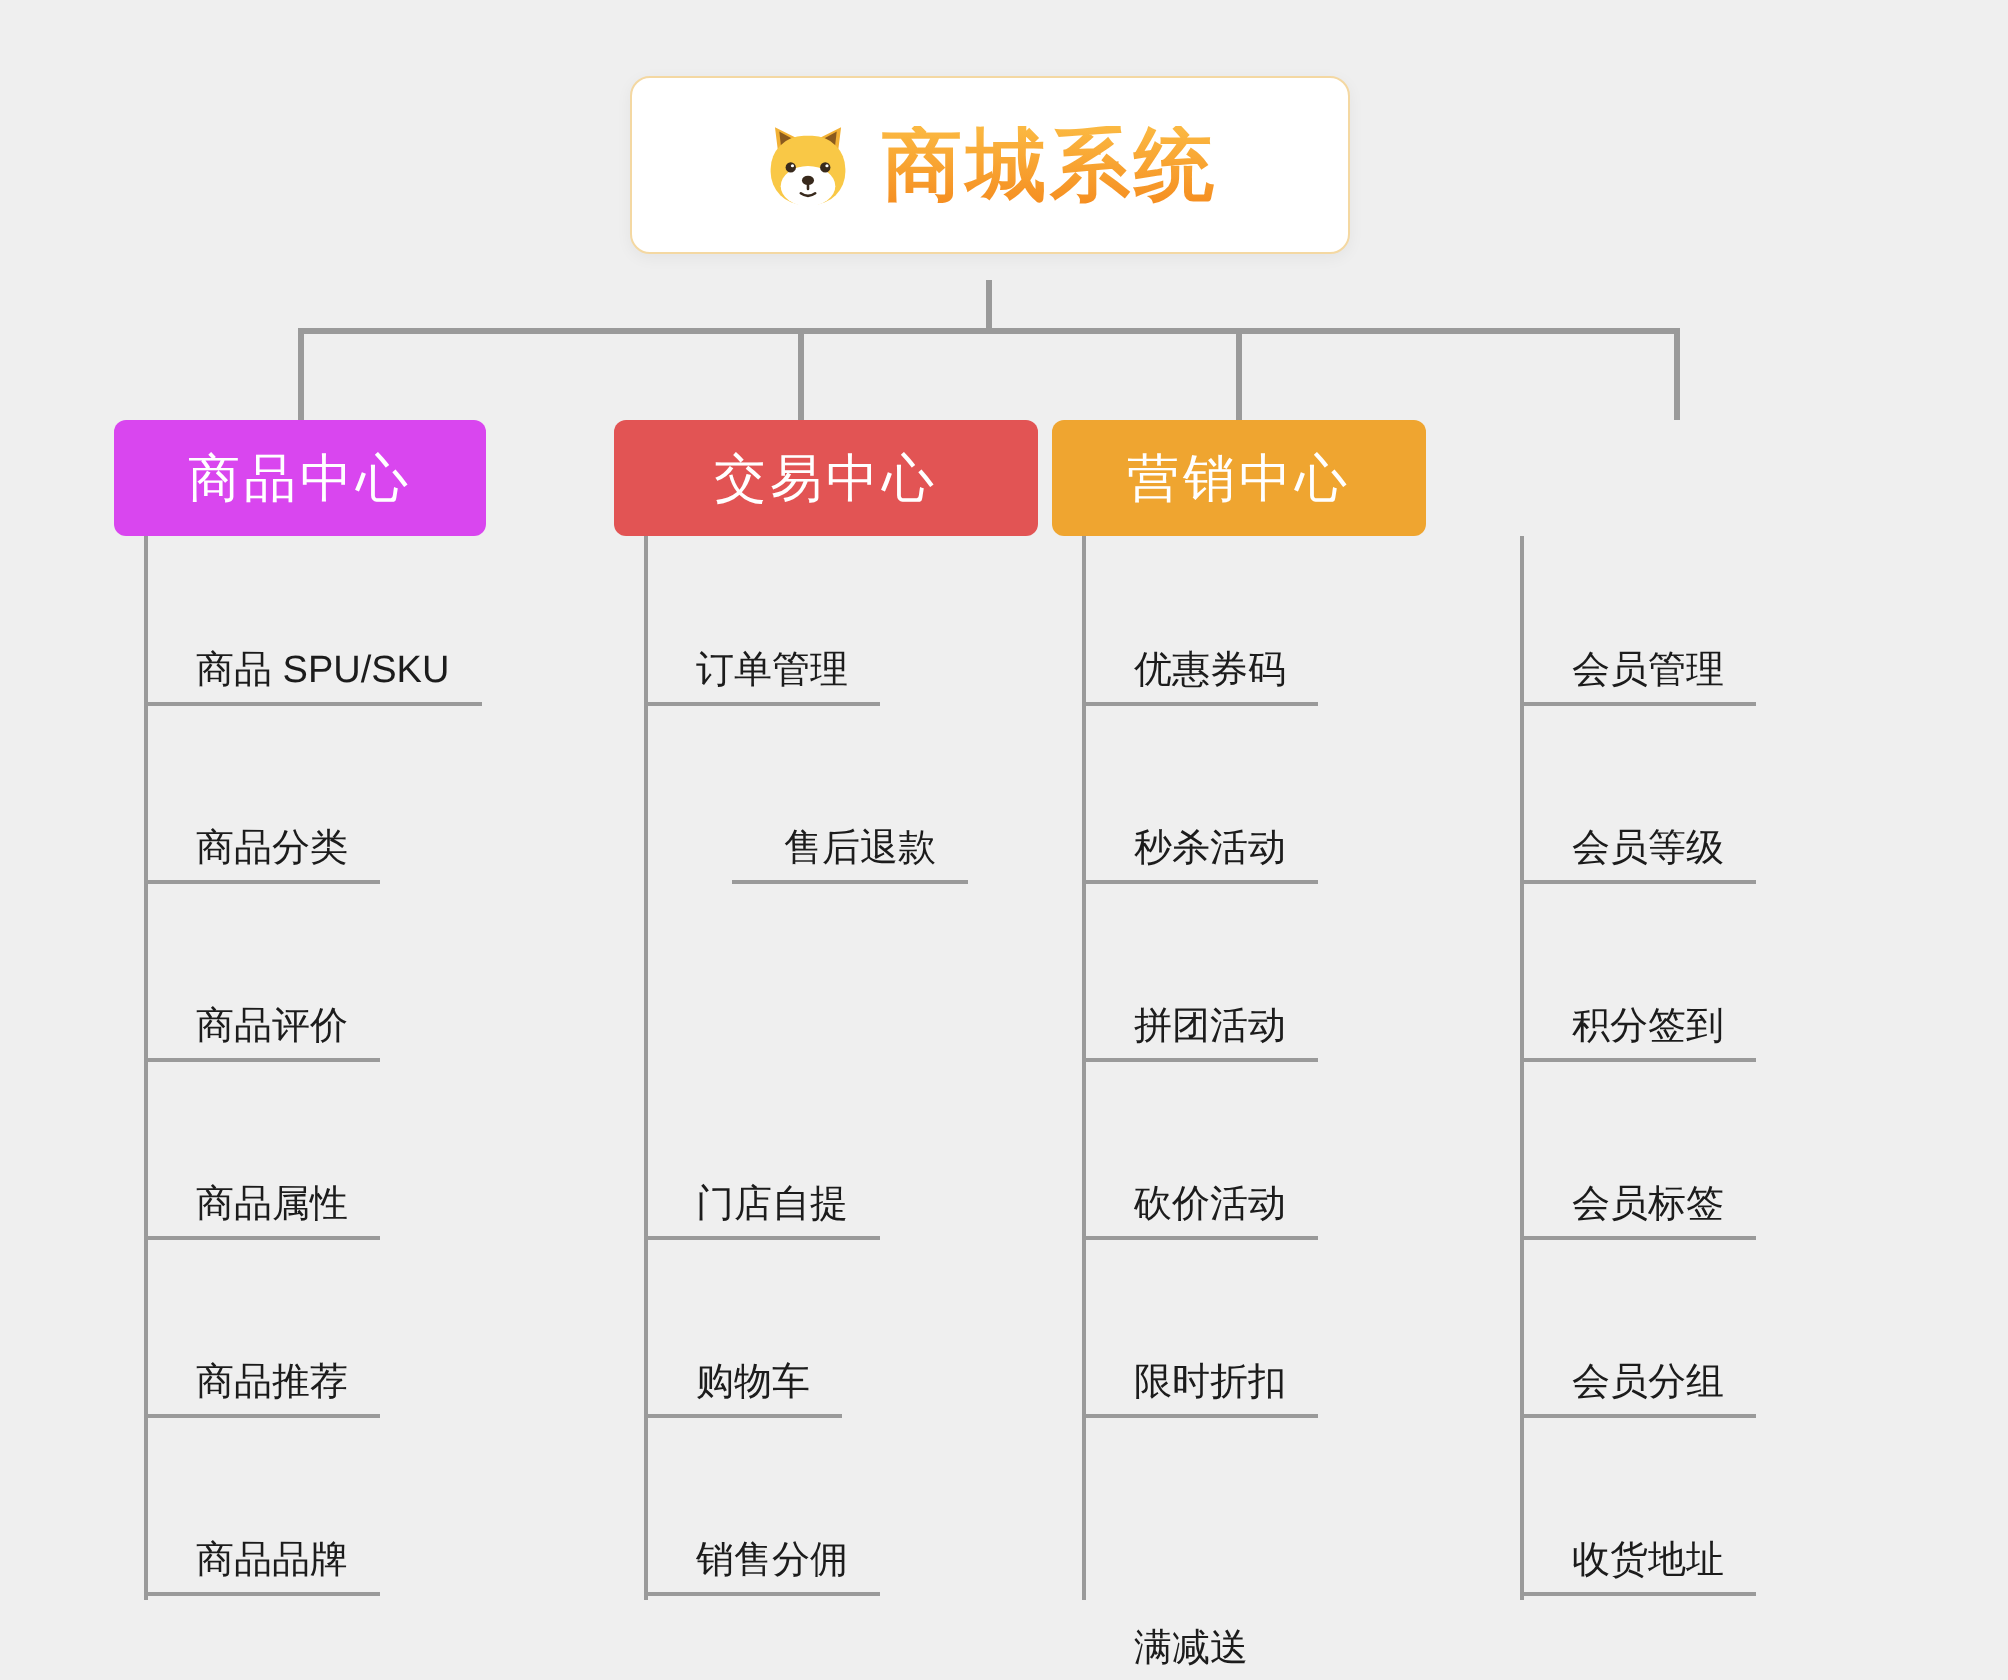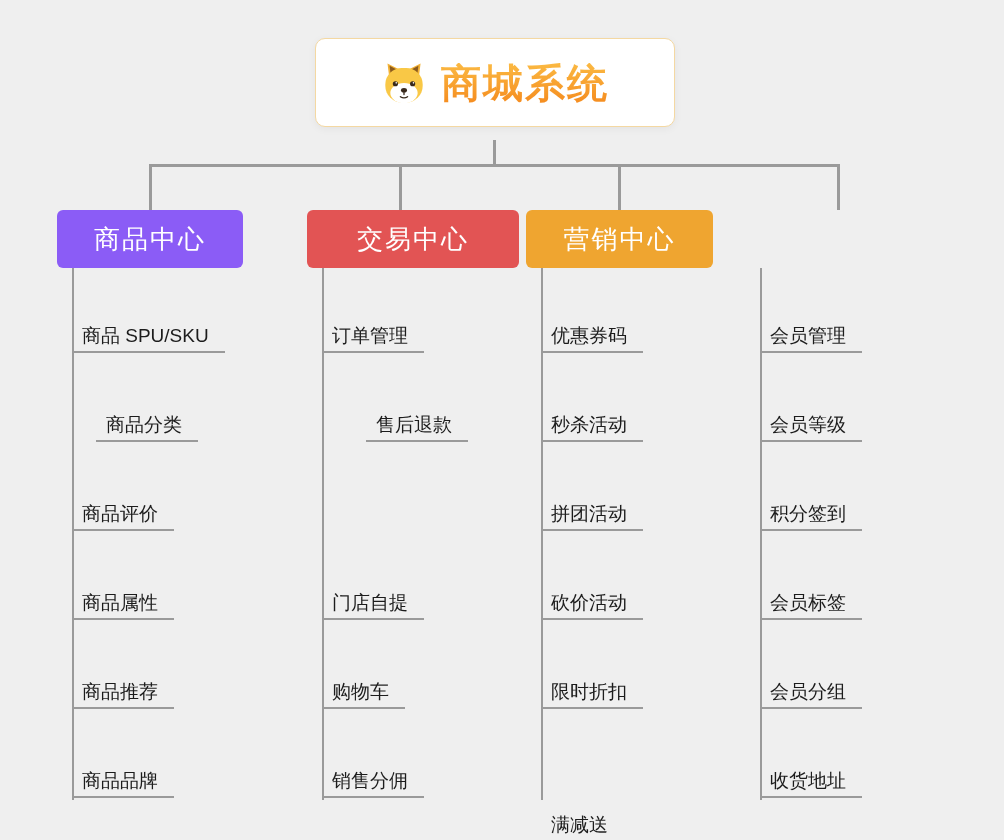--- a/index.html
+++ b/index.html
@@ -70,21 +70,21 @@
     top:268px;
     width:2px;
     height:532px;
     background:var(--line-color);
   }
   
   .leaf{
     position:absolute;
     height:32px;
     line-height:30px;
-    padding:0 16px 0 10px;
+    padding:0 16px 0 26px;
     border-bottom:2px solid var(--line-color);
     font-size:19px;
     color:#1c1c1c;
     white-space:nowrap;
     cursor:pointer;
   }
 </style>
 </head>
 <body>
 
@@ -108,24 +108,24 @@
     <span class="root-title">商城系统</span>
   </div>
 
   <div class="line" style="left:493px;top:140px;width:3px;height:26px;"></div>
   <div class="line" style="left:149px;top:164px;width:691px;height:3px;"></div>
   <div class="line" style="left:149px;top:164px;width:3px;height:46px;"></div>
   <div class="line" style="left:399px;top:164px;width:3px;height:46px;"></div>
   <div class="line" style="left:618px;top:164px;width:3px;height:46px;"></div>
   <div class="line" style="left:837px;top:164px;width:3px;height:46px;"></div>
 
-  <div class="branch-header" style="left: 57px; width: 186px; background-color: #8b5cf6;">商品中心</div>
+  <div class="branch-header" style="left: 57px; width: 186px; background-color: #d946ef;">商品中心</div>
   <div class="trunk" style="left:72px;"></div>
   <div class="leaf" style="left:72px;top:321px;">商品 SPU/SKU</div>
-  <div class="leaf" style="left:72px;top:410px;margin-left:24px;">商品分类</div>
+  <div class="leaf" style="left:72px;top:410px;">商品分类</div>
   <div class="leaf" style="left:72px;top:499px;">商品评价</div>
   <div class="leaf" style="left:72px;top:588px;">商品属性</div>
   <div class="leaf" style="left:72px;top:677px;">商品推荐</div>
   <div class="leaf" style="left:72px;top:766px;">商品品牌</div>
 
   <div class="branch-header" style="left: 307px; width: 212px; background-color: rgb(226, 84, 84);">交易中心</div>
   <div class="trunk" style="left:322px;"></div>
   <div class="leaf" style="left:322px;top:321px;">订单管理</div>
   <div class="leaf" style="left:338px;top:410px;margin-left:28px;">售后退款</div>
   <div class="leaf" style="left:322px;top:588px;">门店自提</div>

